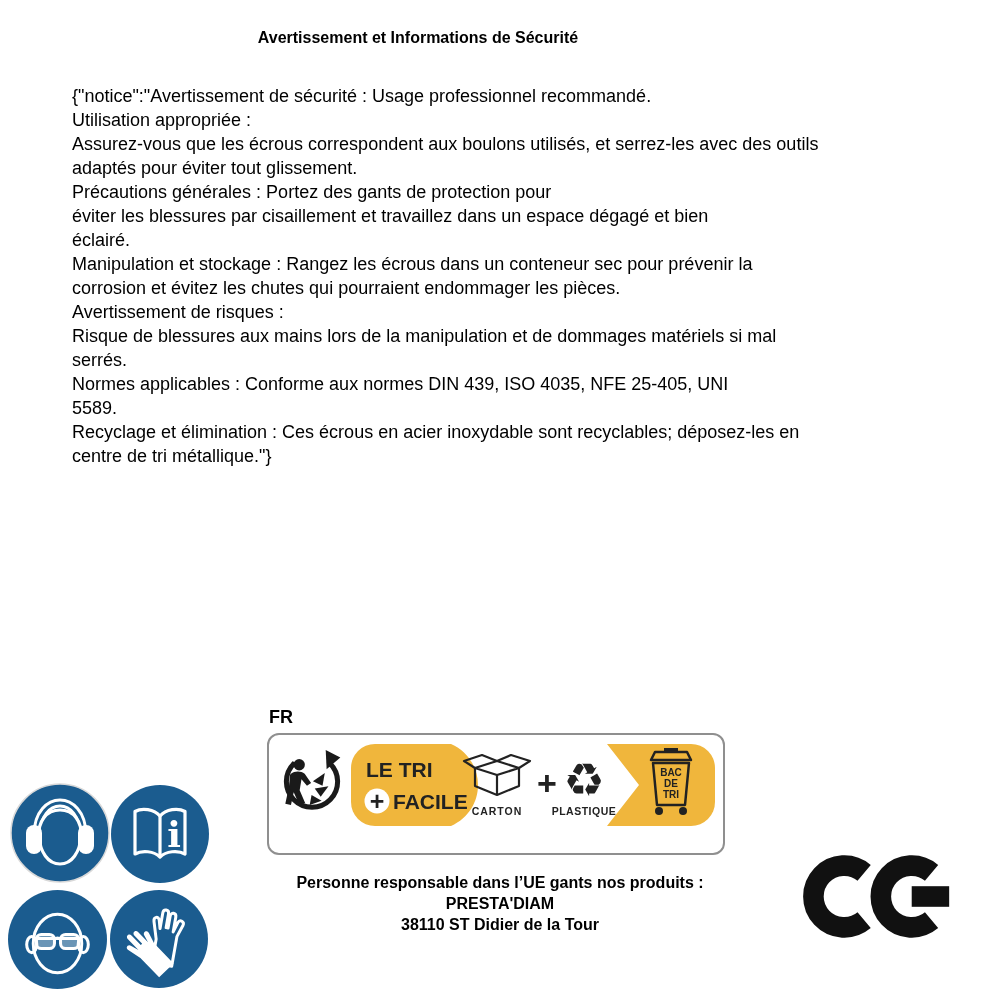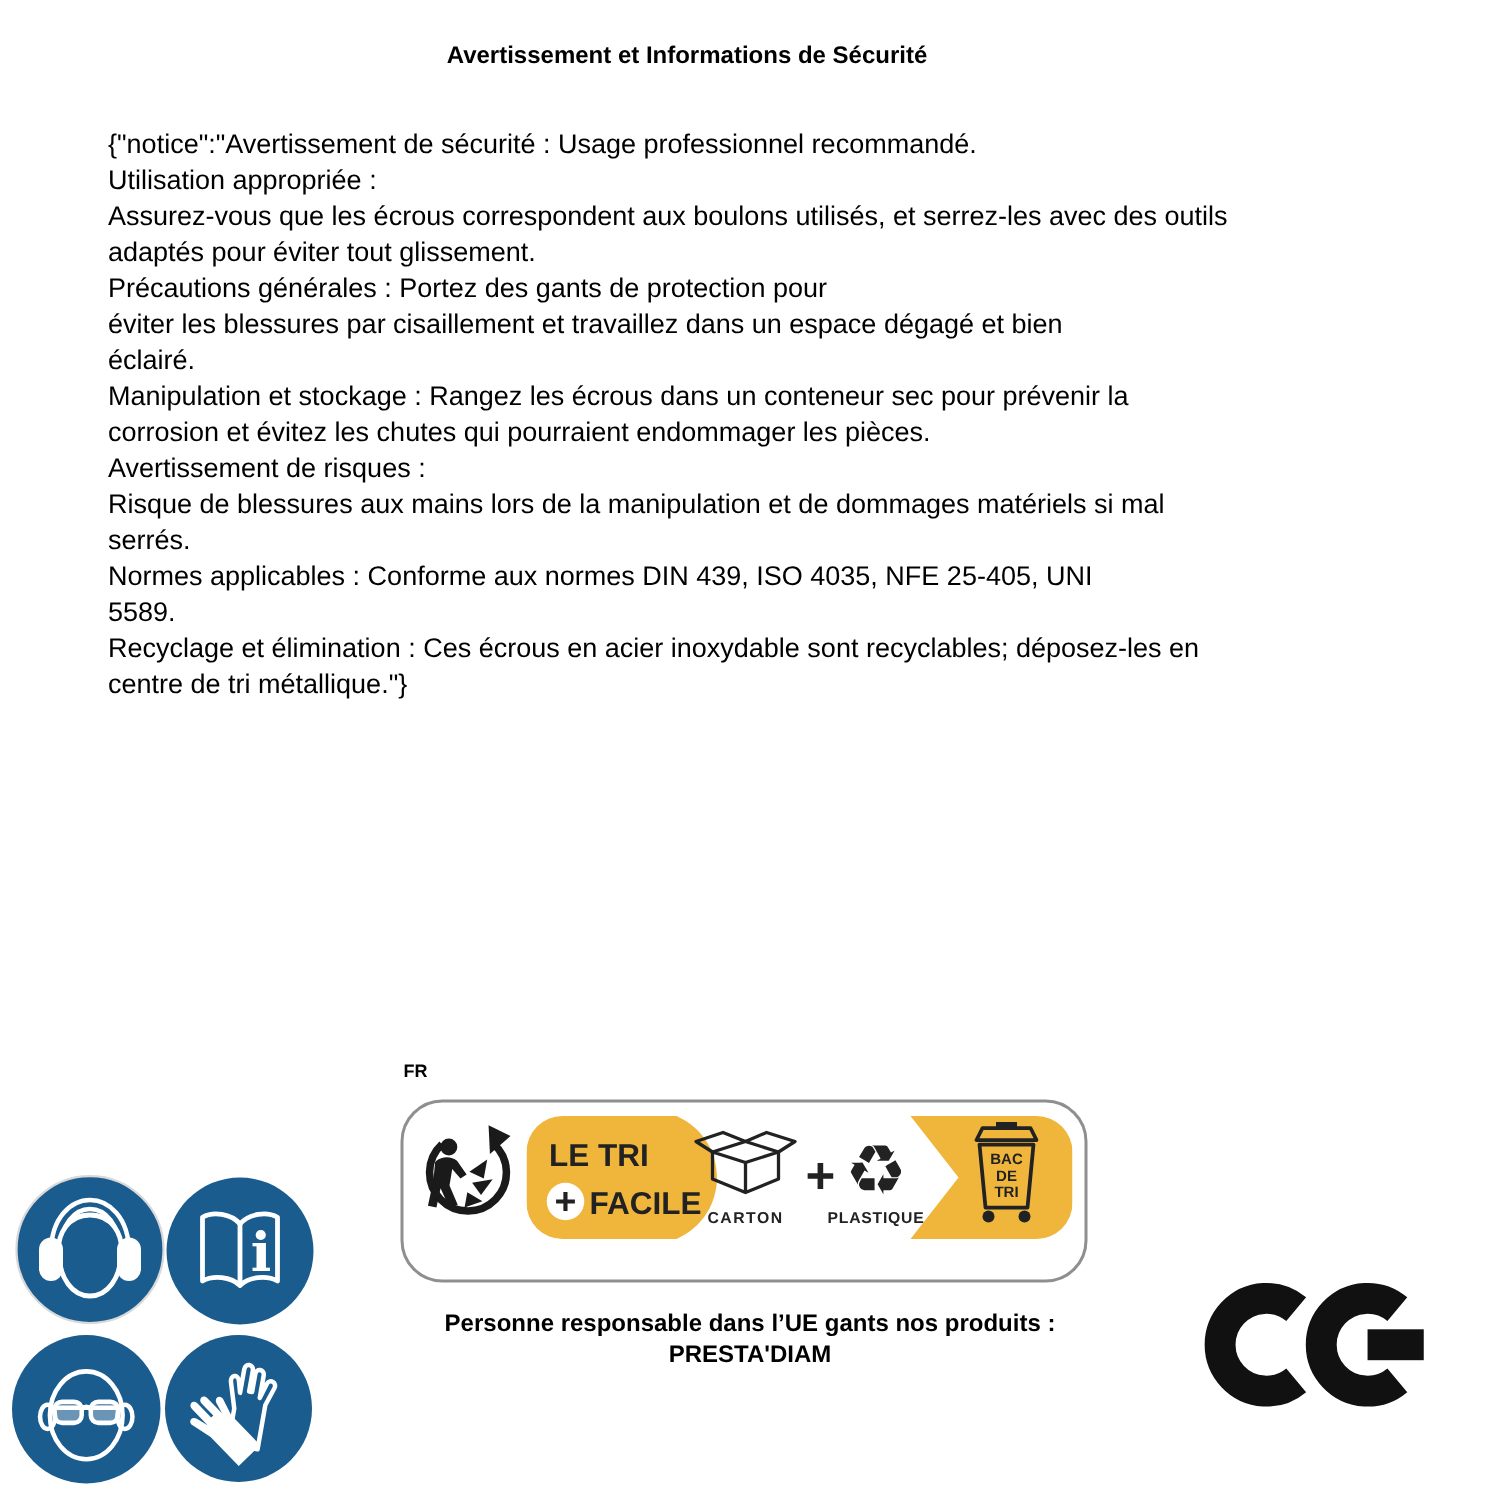--- a/index.html
+++ b/index.html
@@ -1,25 +1,25 @@
 <!DOCTYPE html>
 <html><head>
 <meta charset="utf-8">
 <style>
   html,body{margin:0;padding:0;background:#fff;}
   .page{position:relative;width:1005px;height:1005px;background:#fff;overflow:hidden;
         font-family:"Liberation Sans",sans-serif;color:#000;}
   .title{position:absolute;top:29px;left:0;width:836px;text-align:center;
-         font-size:16px;font-weight:bold;margin-left:40px;}
+         font-size:16px;font-weight:bold;}
   .notice{position:absolute;left:72px;top:84px;width:915px;font-size:18px;
           line-height:24px;white-space:pre-line;}
   .picto{position:absolute;}
   .label-wrap{position:absolute;left:267px;top:733px;width:458px;height:122px;
-              background:#fff;border:2px solid #8f8f8f;border-radius:28px;box-sizing:border-box;}
-  .fr-tag{position:absolute;left:269px;top:707px;font-size:12px;font-weight:bold;}
+              background:#fff;border:2px solid #8f8f8f;border-radius:12px;box-sizing:border-box;}
+  .fr-tag{position:absolute;left:269px;top:707px;font-size:18px;font-weight:bold;}
   .triman{position:absolute;left:11px;top:9px;}
   .band{position:absolute;left:82px;top:9px;}
   .separe{position:absolute;right:14px;top:91px;font-size:15px;font-style:italic;
           color:#2b2b2b;font-weight:bold;}
   .resp{position:absolute;left:240px;top:872px;width:520px;text-align:center;
         font-size:16px;font-weight:bold;line-height:21px;}
   .ce{position:absolute;left:801px;top:845px;}
 </style>
 </head>
 <body>
@@ -133,20 +133,21 @@
       <path d="M47 76 L67 76 L67 46 L71 34 C72.2 30 67 28 65.5 32 L62.5 42 L62.5 27 C62.5 22.5 56.8 22.5 56.8 27 L56.8 39 L54.8 39 L54.8 25 C54.8 20.5 49 20.5 49 25 L49 41 L46.8 33 C45.4 28.6 40.4 30.4 41.8 35 L47 52 Z"></path>
     </g>
     <g transform="rotate(-44 40 62)" fill="#fff">
       <path d="M29 88 L49 88 L49 60 L52.4 49 C53.6 45 48.6 43.6 47.4 47.6 L45.4 55 L45.4 41 C45.4 36.8 40.2 36.8 40.2 41 L40.2 52 L38.2 52 L38.2 39 C38.2 34.8 33 34.8 33 39 L33 54 L30.8 46 C29.6 41.8 24.6 43.2 25.8 47.4 L29 61 Z"></path>
     </g>
   </svg>
 
   <div class="resp">
     <div>Personne responsable dans l’UE gants nos produits :</div>
     <div>PRESTA'DIAM</div>
+    <div>38110 ST Didier de la Tour</div>
   </div>
 
   <svg class="ce" width="154" height="103" viewBox="0 0 164 110">
     <path d="M67.2 29.7 A33 33 0 1 0 67.2 80.3" fill="none" stroke="#111" stroke-width="22"></path>
     <path d="M139.2 29.7 A33 33 0 1 0 139.2 80.3" fill="none" stroke="#111" stroke-width="22"></path>
     <rect x="118" y="44" width="40" height="22" fill="#111"></rect>
   </svg>
 
 </div>
 

